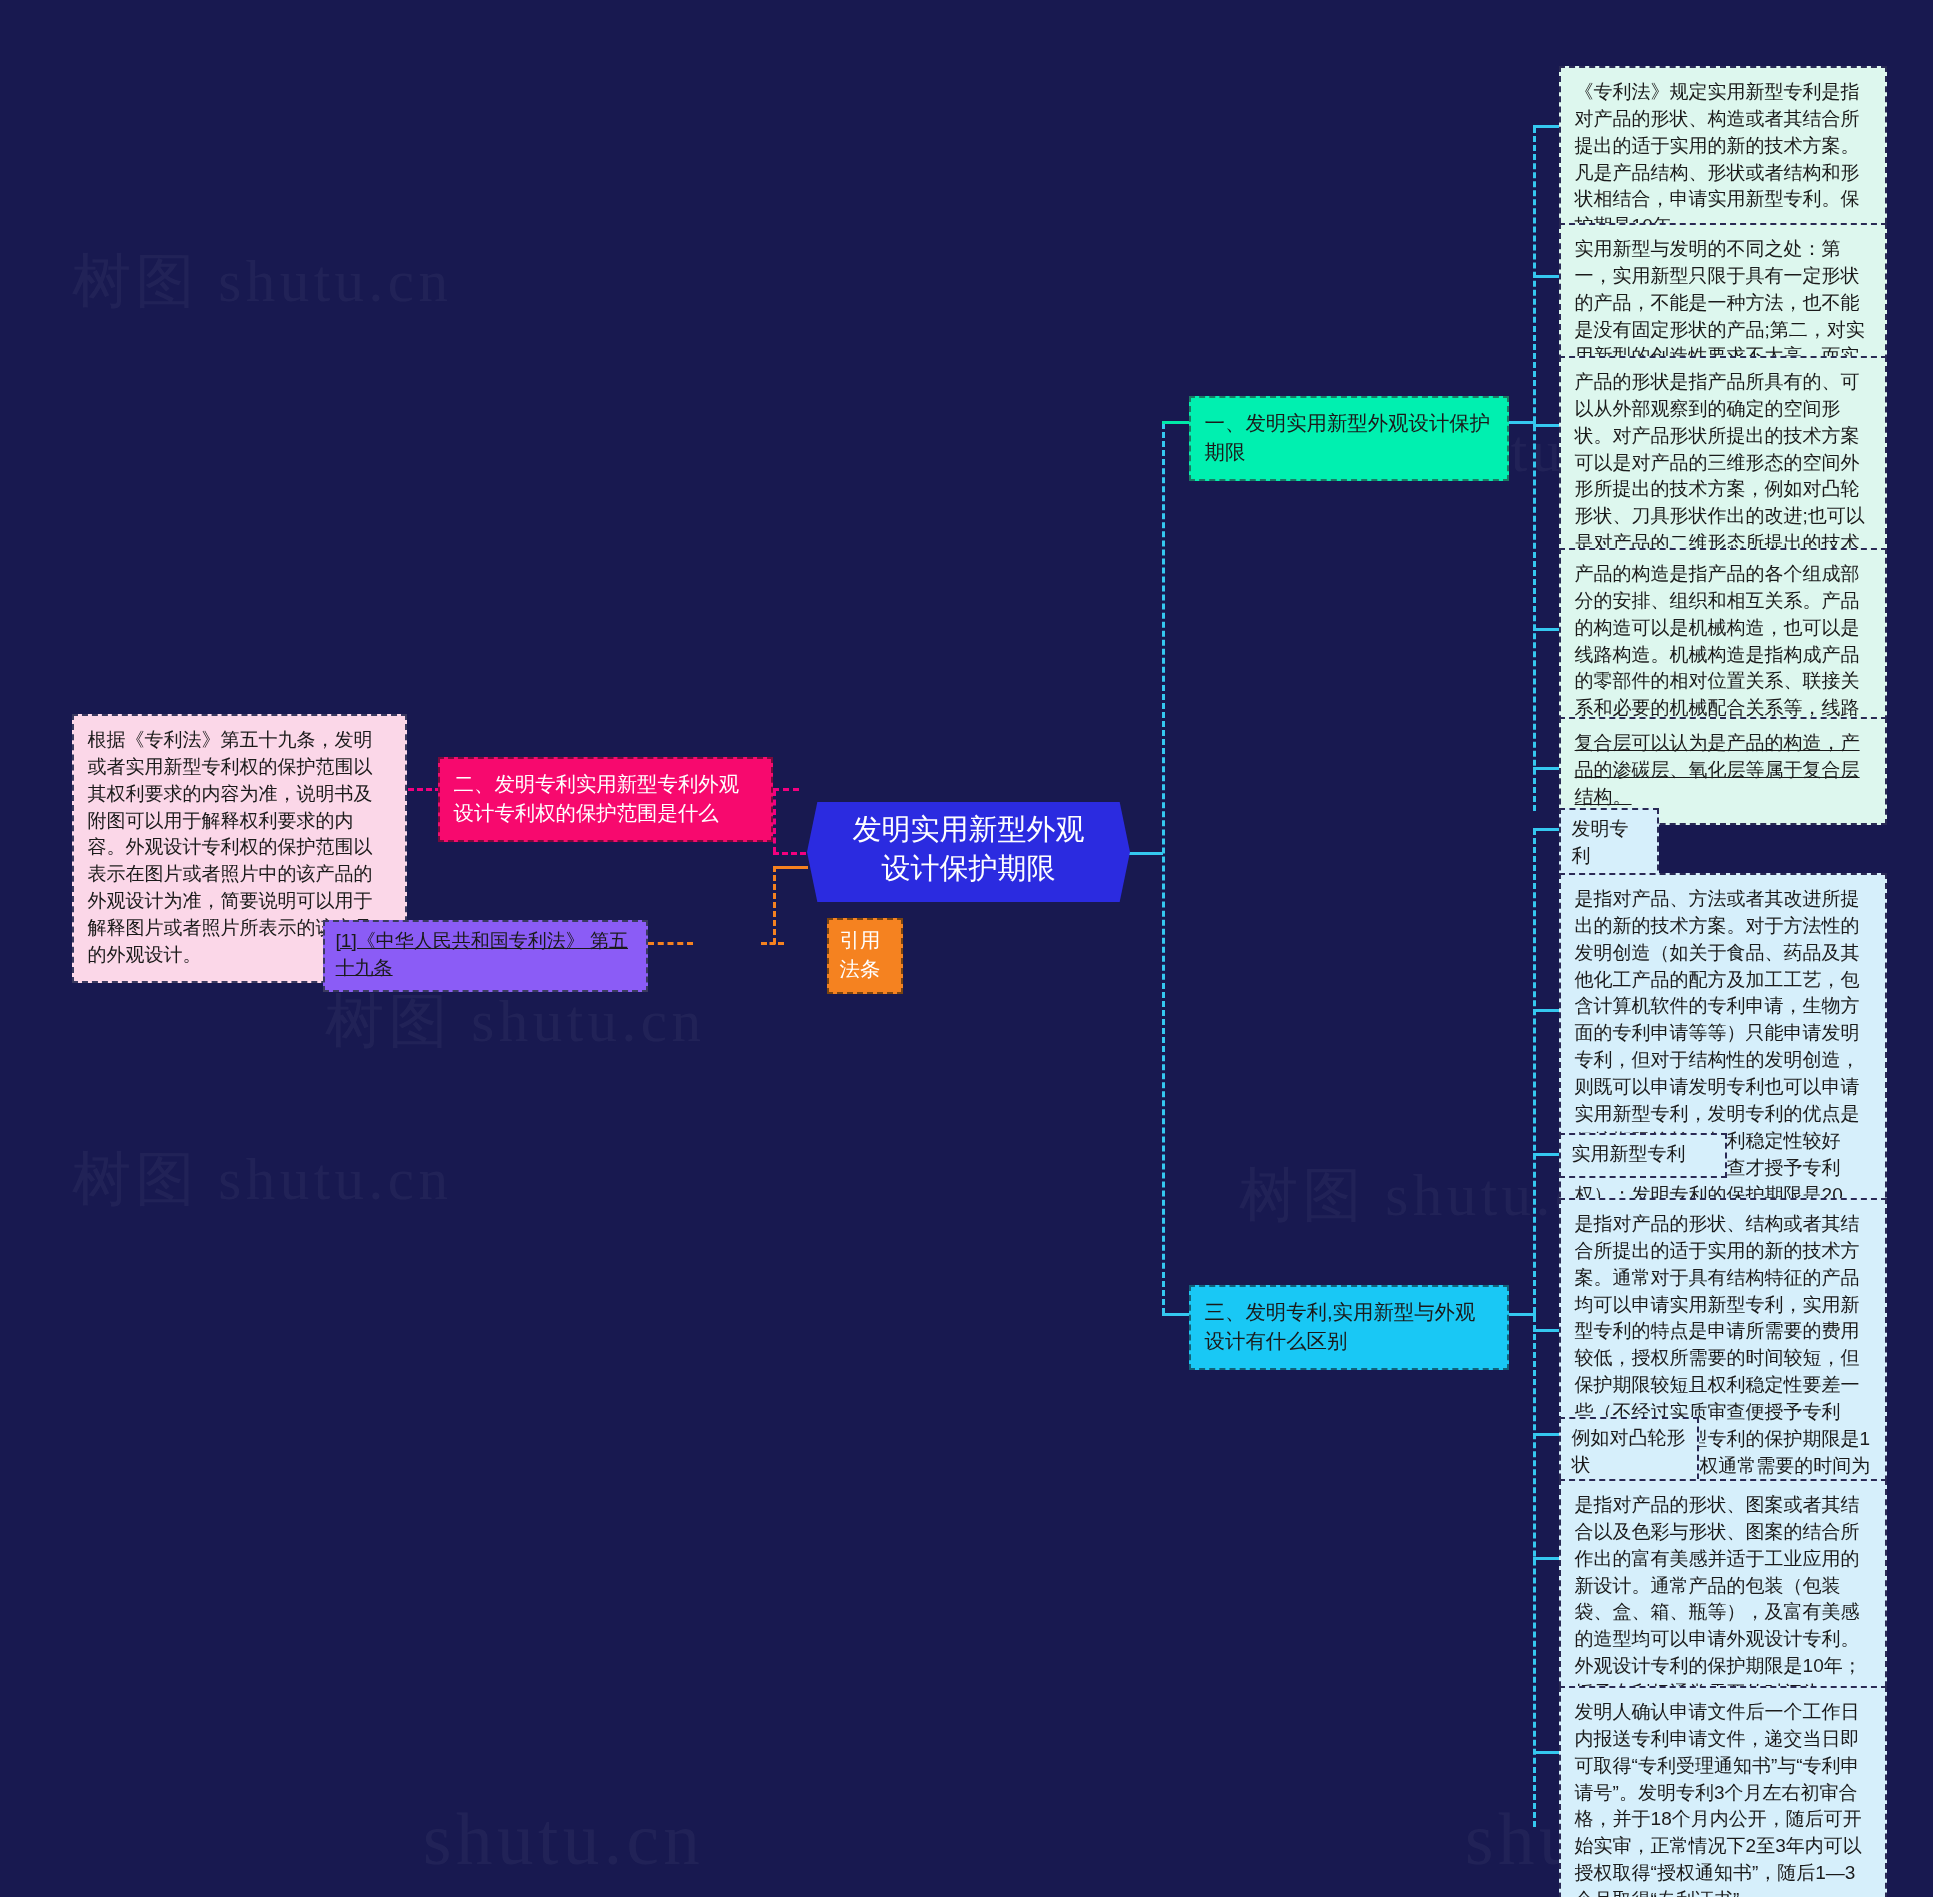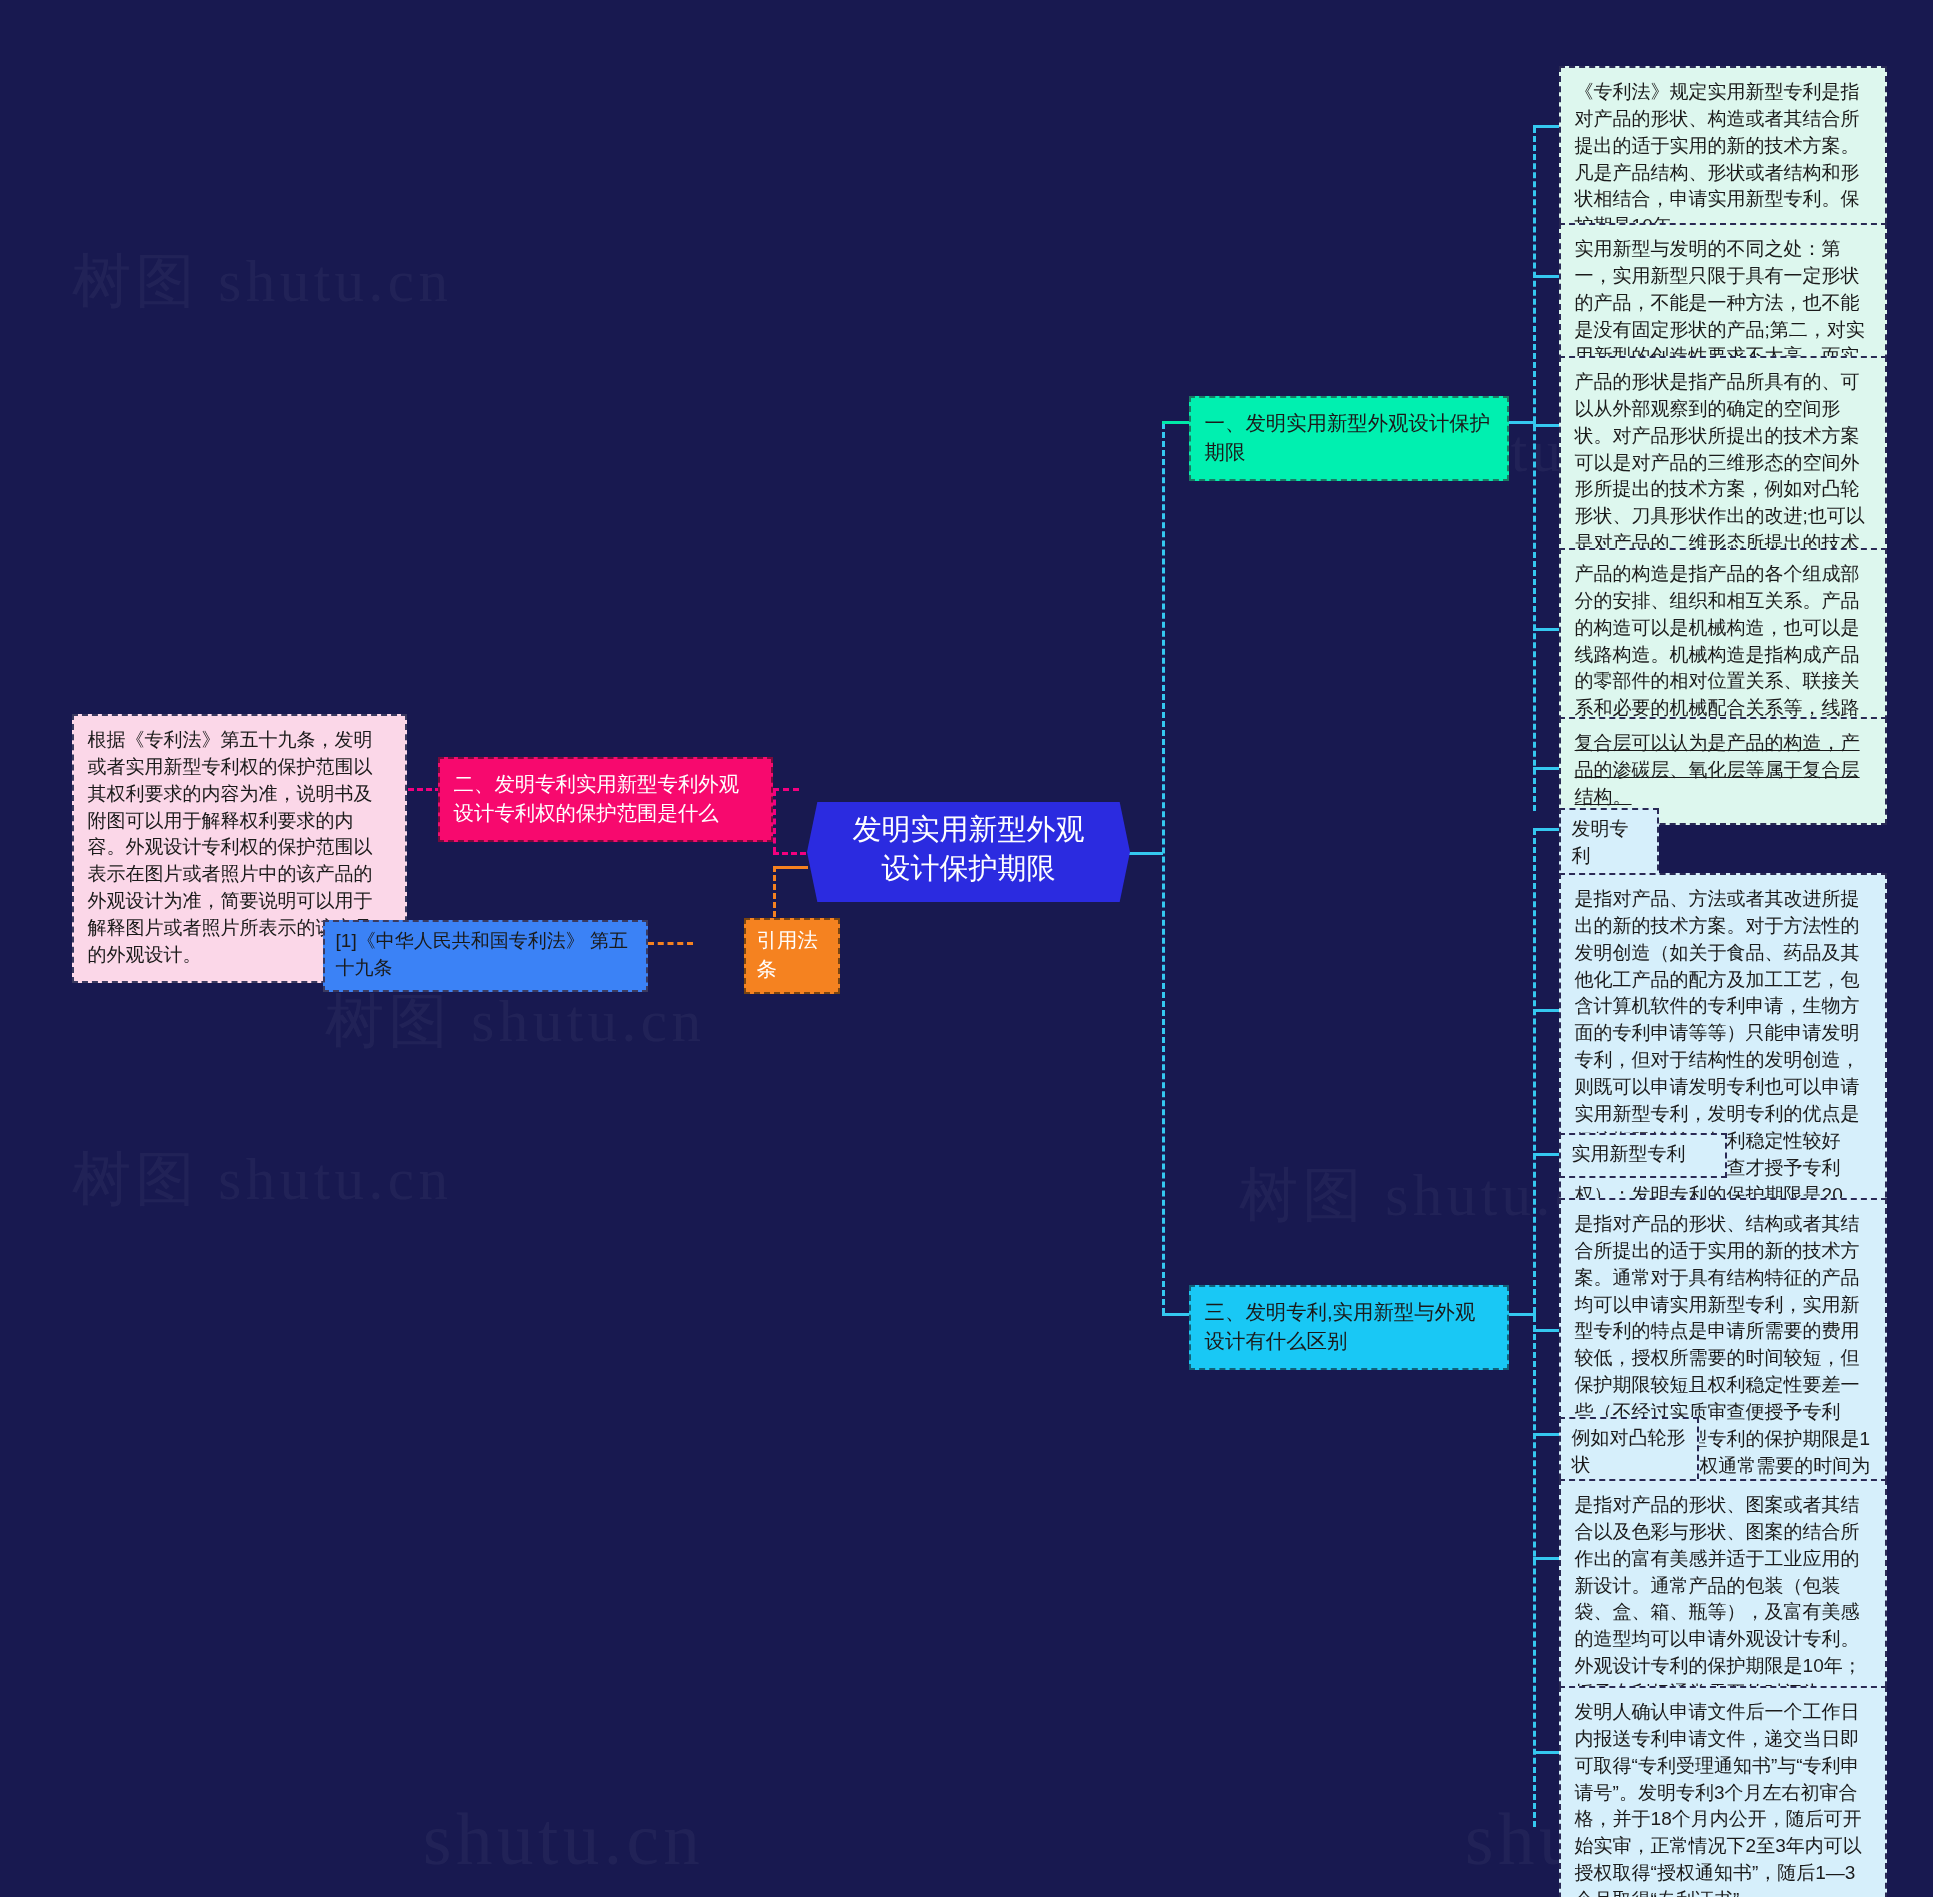--- a/index.html
+++ b/index.html
@@ -59,21 +59,21 @@
     justify-content: center;
     padding: 0 35px;
     clip-path: polygon(3.2% 0, 96.8% 0, 100% 50%, 96.8% 100%, 3.2% 100%, 0 50%);
   }
 
   .n-green  { background: #00f0b0; border: 2.3px dashed #1b7a63; }
   .n-cyan   { background: #19c8f5; border: 2.3px dashed #11627a; }
   .n-magenta{ background: #f7096e; color:#ffffff; border: 2.3px dashed #7a0a3c; }
   .n-pink   { background: #fbd7e8; border: 2.3px dashed #3a3a60; }
   .n-orange { background: #f58220; color:#ffffff; border: 2.3px dashed #7a4510; }
-  .n-cream  { background: #3b82f6; border: 2.3px dashed #3a3a60; }
+  .n-cream  { background: #8b5cf6; border: 2.3px dashed #3a3a60; text-decoration: underline; }
   .n-mint   { background: #ddf7ee; border: 2.3px dashed #2a2a55; }
   .n-ice    { background: #d6effb; border: 2.3px dashed #2a2a55; }
 </style>
 </head>
 <body>
 
 <div id="canvas">
 
   <div class="wm" style="left:72px;  top:242px;">树图 shutu.cn</div>
   <div class="wm" style="left:325px; top:982px;">树图 shutu.cn</div>
@@ -125,21 +125,21 @@
   </div>
 
   <div class="node n-magenta" style="left:438px; top:757px; width:335px;">
     <span>二、发明专利实用新型专利外观设计专利权的保护范围是什么</span>
   </div>
 
   <div class="node n-pink" style="left:72px; top:714px; width:335px; font-size:19px;">
     <span>根据《专利法》第五十九条，发明或者实用新型专利权的保护范围以其权利要求的内容为准，说明书及附图可以用于解释权利要求的内容。外观设计专利权的保护范围以表示在图片或者照片中的该产品的外观设计为准，简要说明可以用于解释图片或者照片所表示的该产品的外观设计。</span>
   </div>
 
-  <div class="node n-orange" style="left:744px; top:918px; width:96px; padding:6px 10.6px 7.6px 10.6px;">
+  <div class="node n-orange" style="left:827px; top:918px; width:76px; padding:6px 10.6px 7.6px 10.6px;">
     <span>引用法条</span>
   </div>
 
   <div class="node n-cream" style="left:323px; top:920px; width:325px; padding:6px 10.6px 7.6px 10.6px; font-size:19px; word-break:normal;">
     <span>[1]《中华人民共和国专利法》 第五十九条</span>
   </div>
 
   <div class="node n-green" style="left:1189px; top:396px; width:320px;">
     <span>一、发明实用新型外观设计保护期限</span>
   </div>

